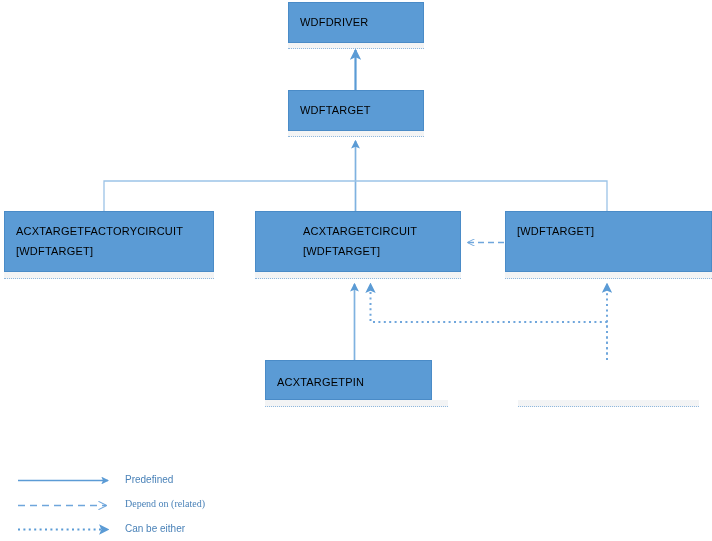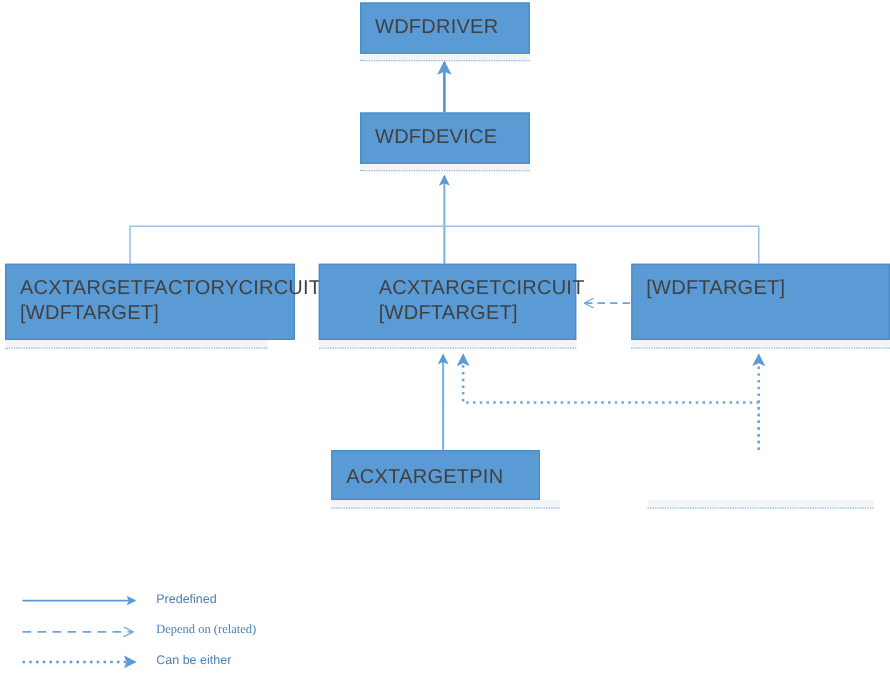--- a/index.html
+++ b/index.html
@@ -18,22 +18,22 @@
     position: absolute;
     left: 0; top: 0;
     width: 712px;
     height: 541px;
   }
   .node {
     position: absolute;
     box-sizing: border-box;
     background: #5B9BD5;
     border: 1px solid #4A8BC7;
-    color: #404040;
-    font-size: 16px;
+    color: #000000;
+    font-size: 11px;
     line-height: 20px;
     letter-spacing: 0.2px;
     padding: 9px 0 0 11px;
     z-index: 5;
     user-select: none;
   }
   .node .line2 { display: block; }
   
   .shadowbar {
     position: absolute;
@@ -103,24 +103,24 @@
   <div class="shadowbar" style="left:255px; top:272px; width:206px; height:7px;"></div>
   <div class="shadowbar" style="left:505px; top:272px; width:207px; height:7px;"></div>
   <div class="shadowbar" style="left:265px; top:400px; width:183px; height:7px;"></div>
   <div class="shadowbar" style="left:518px; top:400px; width:181px; height:7px;"></div>
 
   <div class="node" style="left:288px; top:2px; width:136px; height:41px;">
     <span>WDFDRIVER</span>
   </div>
 
   <div class="node" style="left:288px; top:90px; width:136px; height:41px;">
-    <span>WDFDEVICE</span>
+    <span>WDFTARGET</span>
   </div>
 
-  <div class="node" style="left:4px; top:211px; width:232px; height:61px;">
+  <div class="node" style="left:4px; top:211px; width:210px; height:61px;">
     <span>ACXTARGETFACTORYCIRCUIT</span>
     <span class="line2">[WDFTARGET]</span>
   </div>
 
   <div class="node" style="left:255px; top:211px; width:206px; height:61px;padding-left:47px;">
     <span>ACXTARGETCIRCUIT</span>
     <span class="line2">[WDFTARGET]</span>
   </div>
 
   <div class="node" style="left:505px; top:211px; width:207px; height:61px;">

